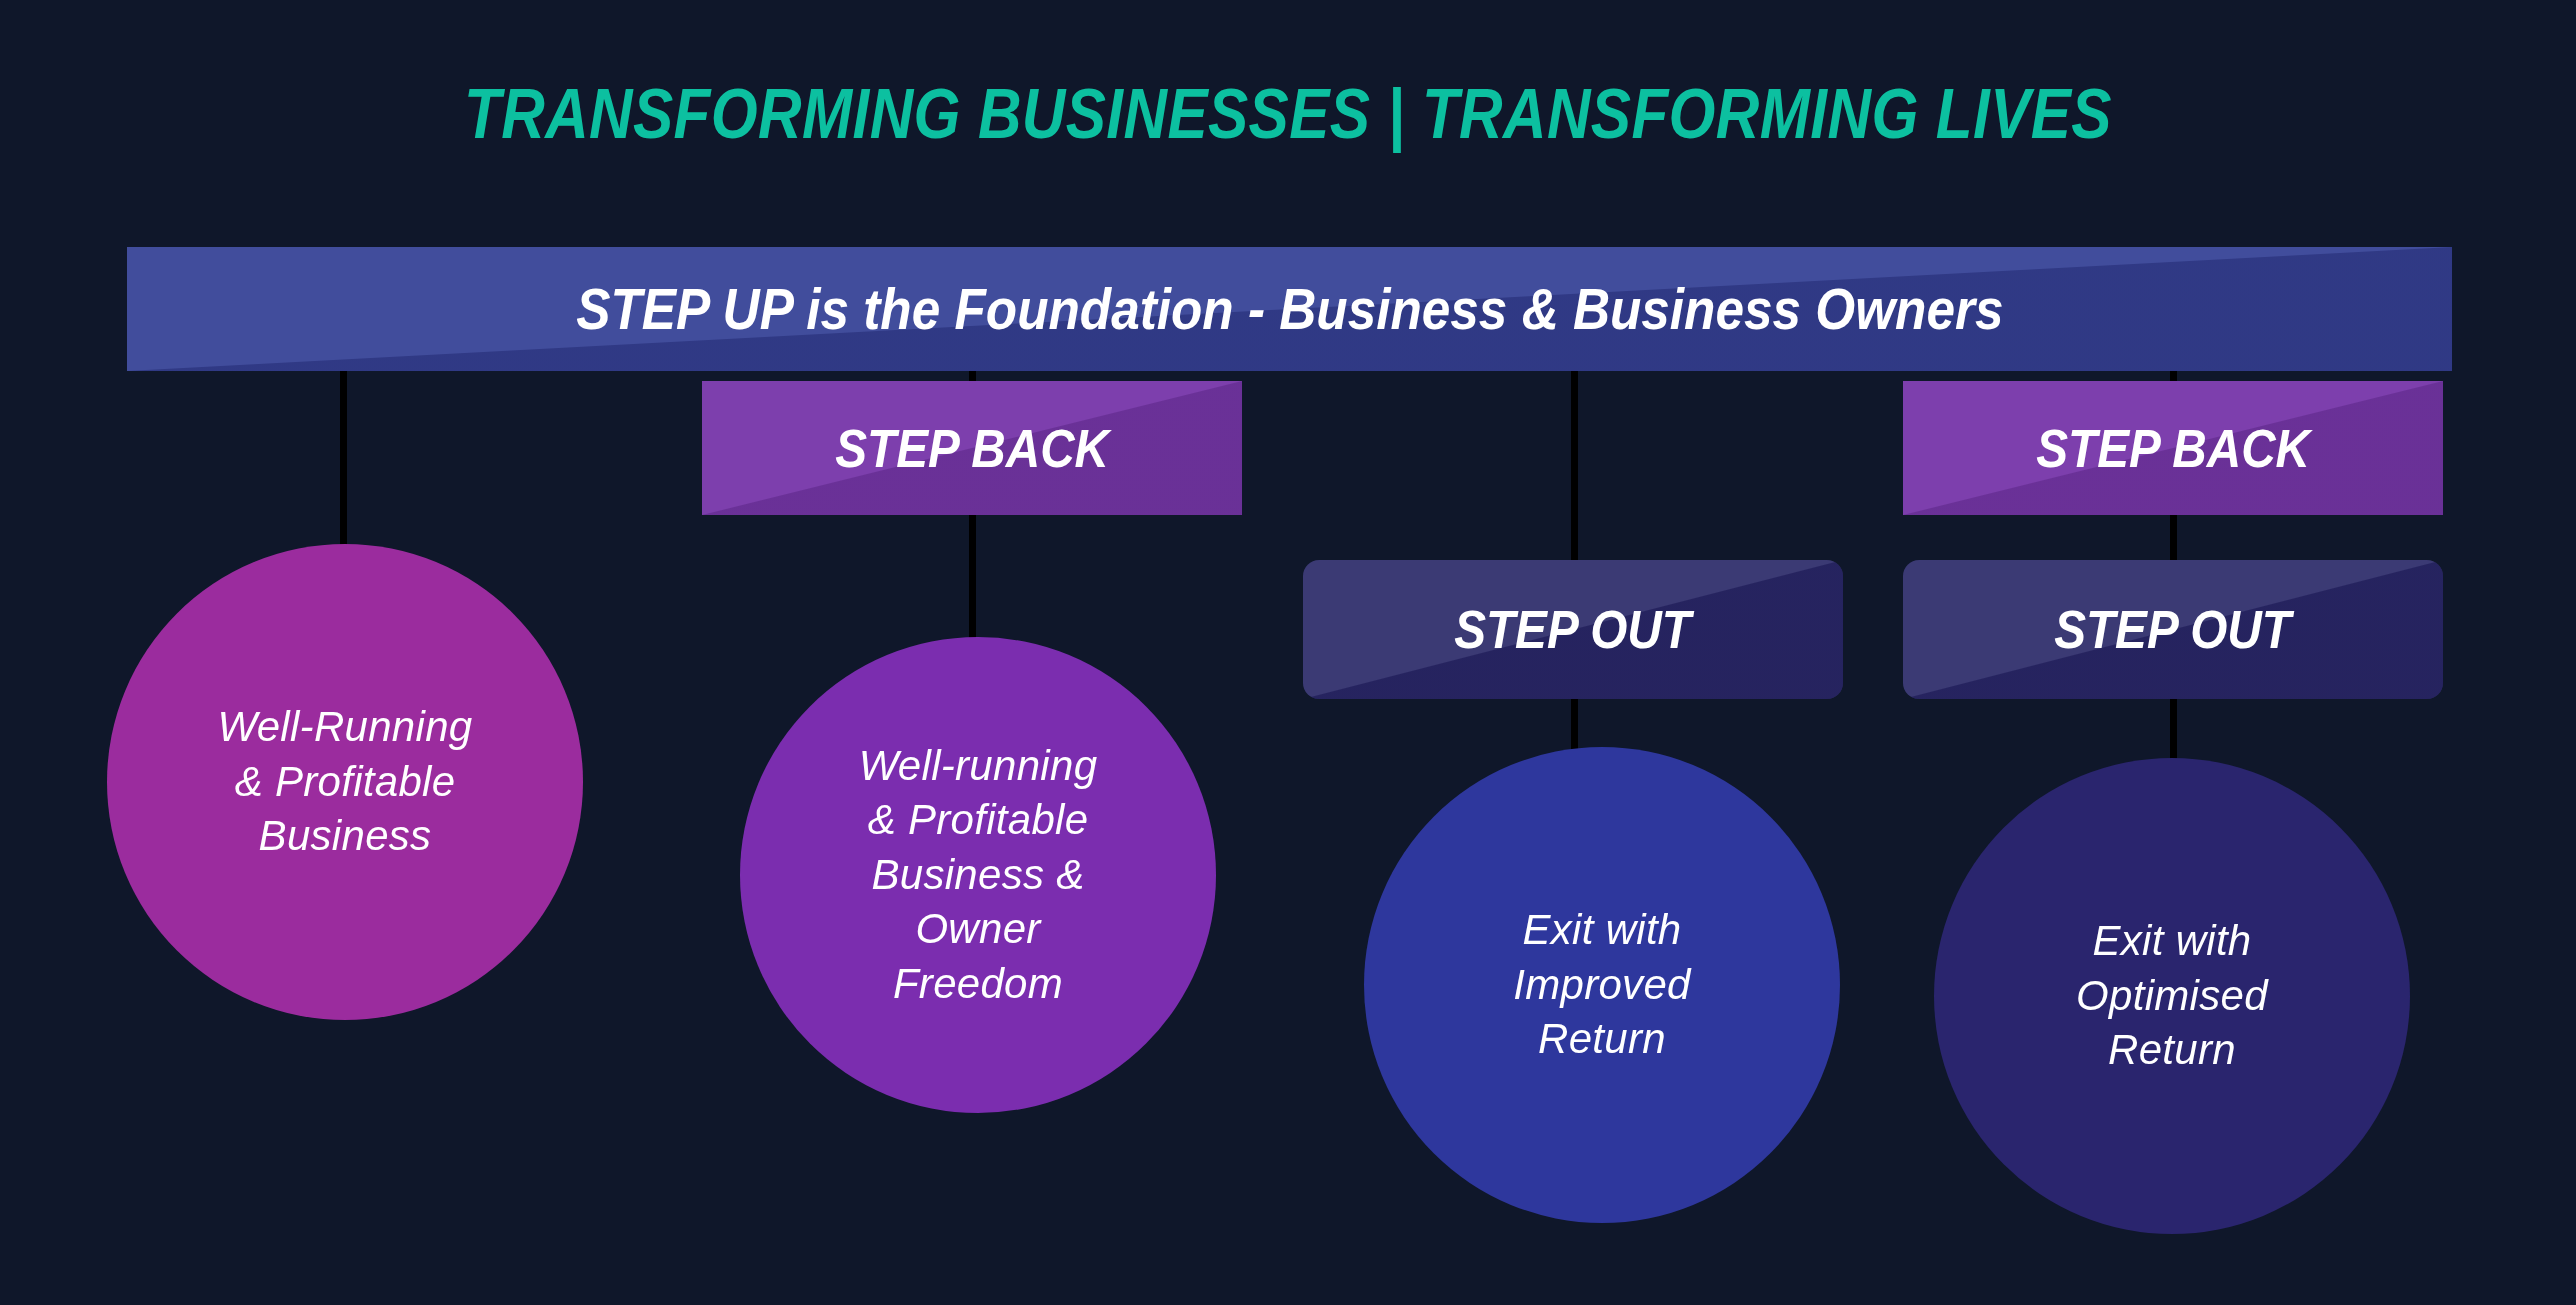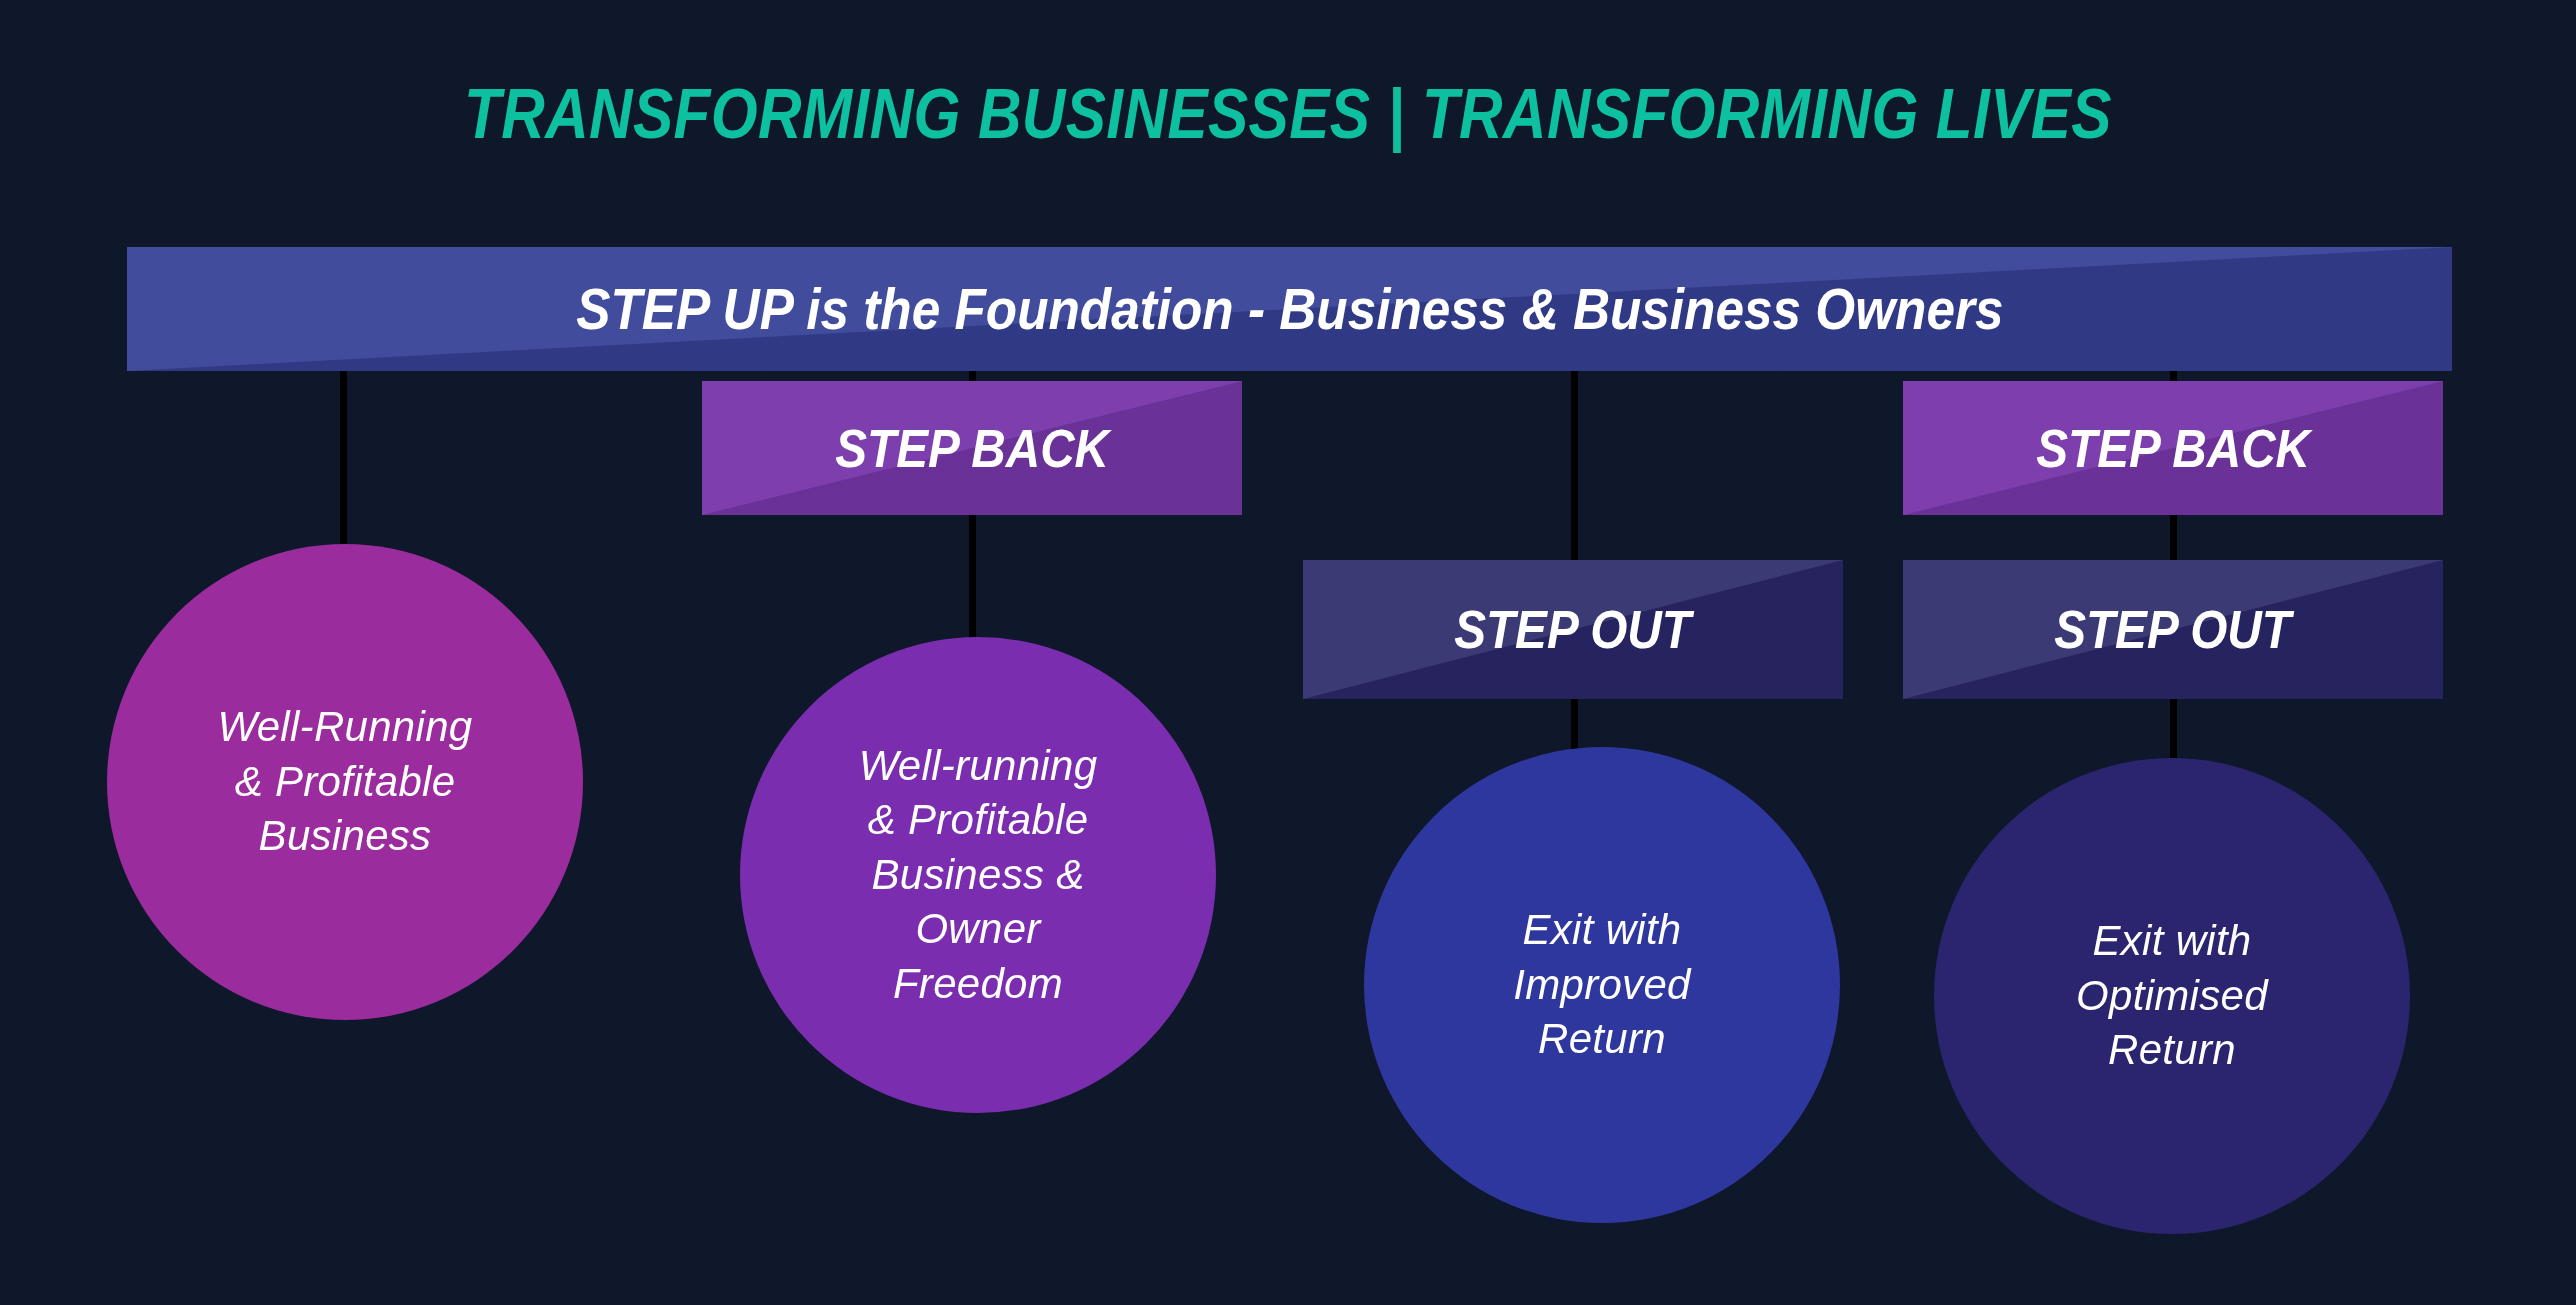--- a/index.html
+++ b/index.html
@@ -98,20 +98,21 @@
   }
   #step-back-1 { left: 702px;  top: 381px; }
   #step-back-2 { left: 1903px; top: 381px; }
 
   
   .step-out {
     width: 540px;
     height: 139px;
     background: #3B3A74;
     font-size: 53px;
+    border-radius: 16px;
   }
   .step-out::before {
     background: linear-gradient(to bottom right,
       rgba(0,0,0,0) 0%, rgba(0,0,0,0) 49.8%,
       rgba(12,8,70,0.45) 50.2%, rgba(12,8,70,0.45) 100%);
   }
   #step-out-1 { left: 1303px; top: 560px; }
   #step-out-2 { left: 1903px; top: 560px; }
 
   

